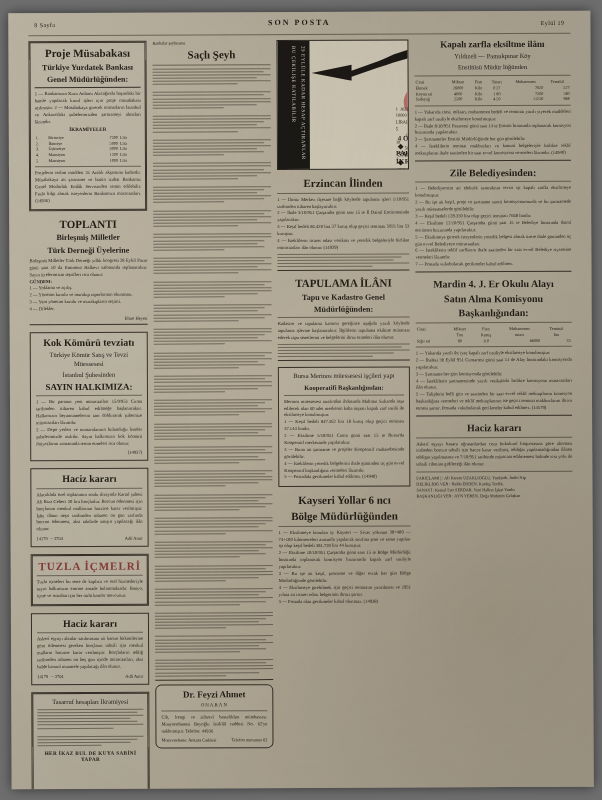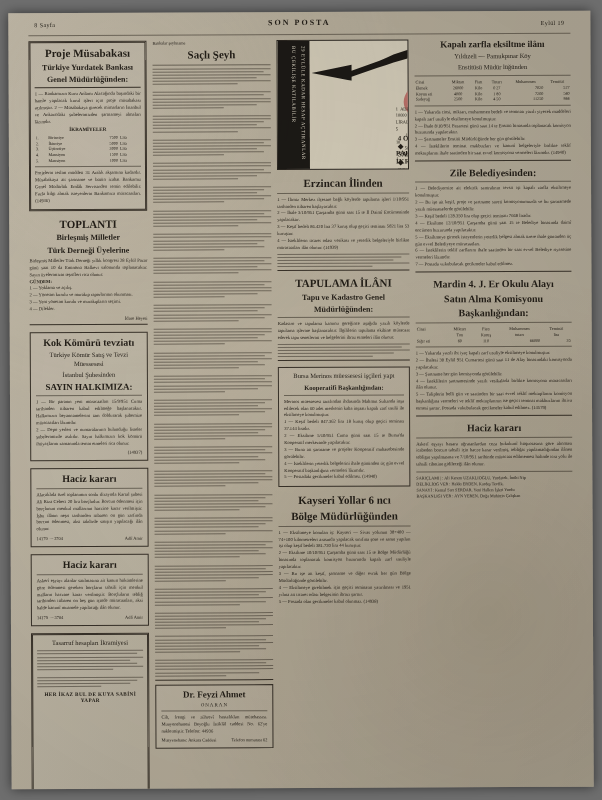--- a/index.html
+++ b/index.html
@@ -264,20 +264,25 @@
     <div class="box">
       <div class="hdr h10">Haciz kararı</div>
       <div class="hr light"></div>
       <div class="body-txt">Alacaklıda özel toplanımın sonlu dizaynda Kartal şubesi Ali Riza Cebeci 20 lira borçludur. Borcun ödenmesi için borçlunun menkul mallarının haczine karar verilmiştir. İşbu ilânın neşri tarihinden itibaren on gün zarfında borcun ödenmesi, aksi takdirde satışın yapılacağı ilân olunur.</div>
       <div class="rowline" style="margin-top:3px;">
         <span>14179 — 3704</span>
         <span>Adlî Amir</span>
       </div>
     </div>
 
+    <div class="box dbl">
+      <div class="tuzla">TUZLA İÇMELRİ</div>
+      <div class="hr light"></div>
+      <div class="body-txt">Tuzla içmeleri bu sene de kaplıca ve otel hizmetleriyle sayın halkımızın emrine amade bulunmaktadır. Banyo, içme ve istirahat için her türlü konfor mevcuttur.</div>
+    </div>
 
     <div class="box">
       <div class="hdr h10">Haciz kararı</div>
       <div class="hr light"></div>
       <div class="body-txt">Askerî eşyayı alanlar satılmasına ait kanun hükümlerine göre ödenmesi gereken borçların tahsili için menkul malların haczine karar verilmiştir. Borçluların tebliğ tarihinden itibaren on beş gün içinde müracaatları, aksi halde kanunî muamele yapılacağı ilân olunur.</div>
       <div class="rowline" style="margin-top:3px;">
         <span>14179 — 3704</span>
         <span>Adlî Amir</span>
       </div>
     </div>
@@ -484,21 +489,21 @@
         <i class="s4"></i>
       <i class="gap"></i>
       <i class="s1"></i>
         <i class="s2"></i>
         <i class="s1"></i>
         <i class="s1"></i>
         <i class="s3"></i>
         <i class="s5"></i>
     </div>
     <div class="hr"></div>
-    <div class="box" style="margin-top:4px;">
+    <div class="box" style="margin-top:4px;border-radius:6px;">
       <div class="hdr h9">Dr. Feyzi Ahmet</div>
       <div class="center" style="font-size:5px;letter-spacing:1px;">ONARAN</div>
       <div class="hr light"></div>
       <div class="body-txt">Cilt, frengi ve zührevî hastalıkları mütehassısı. Muayenehanesi Beyoğlu İstiklâl caddesi No. 62'ye nakletmiştir. Telefon: 44936</div>
       <div class="rowline" style="margin-top:2px;">
         <span>Muayenehane: Ankara Caddesi</span>
         <span>Telefon numarası 62</span>
       </div>
     </div>
   </div>

